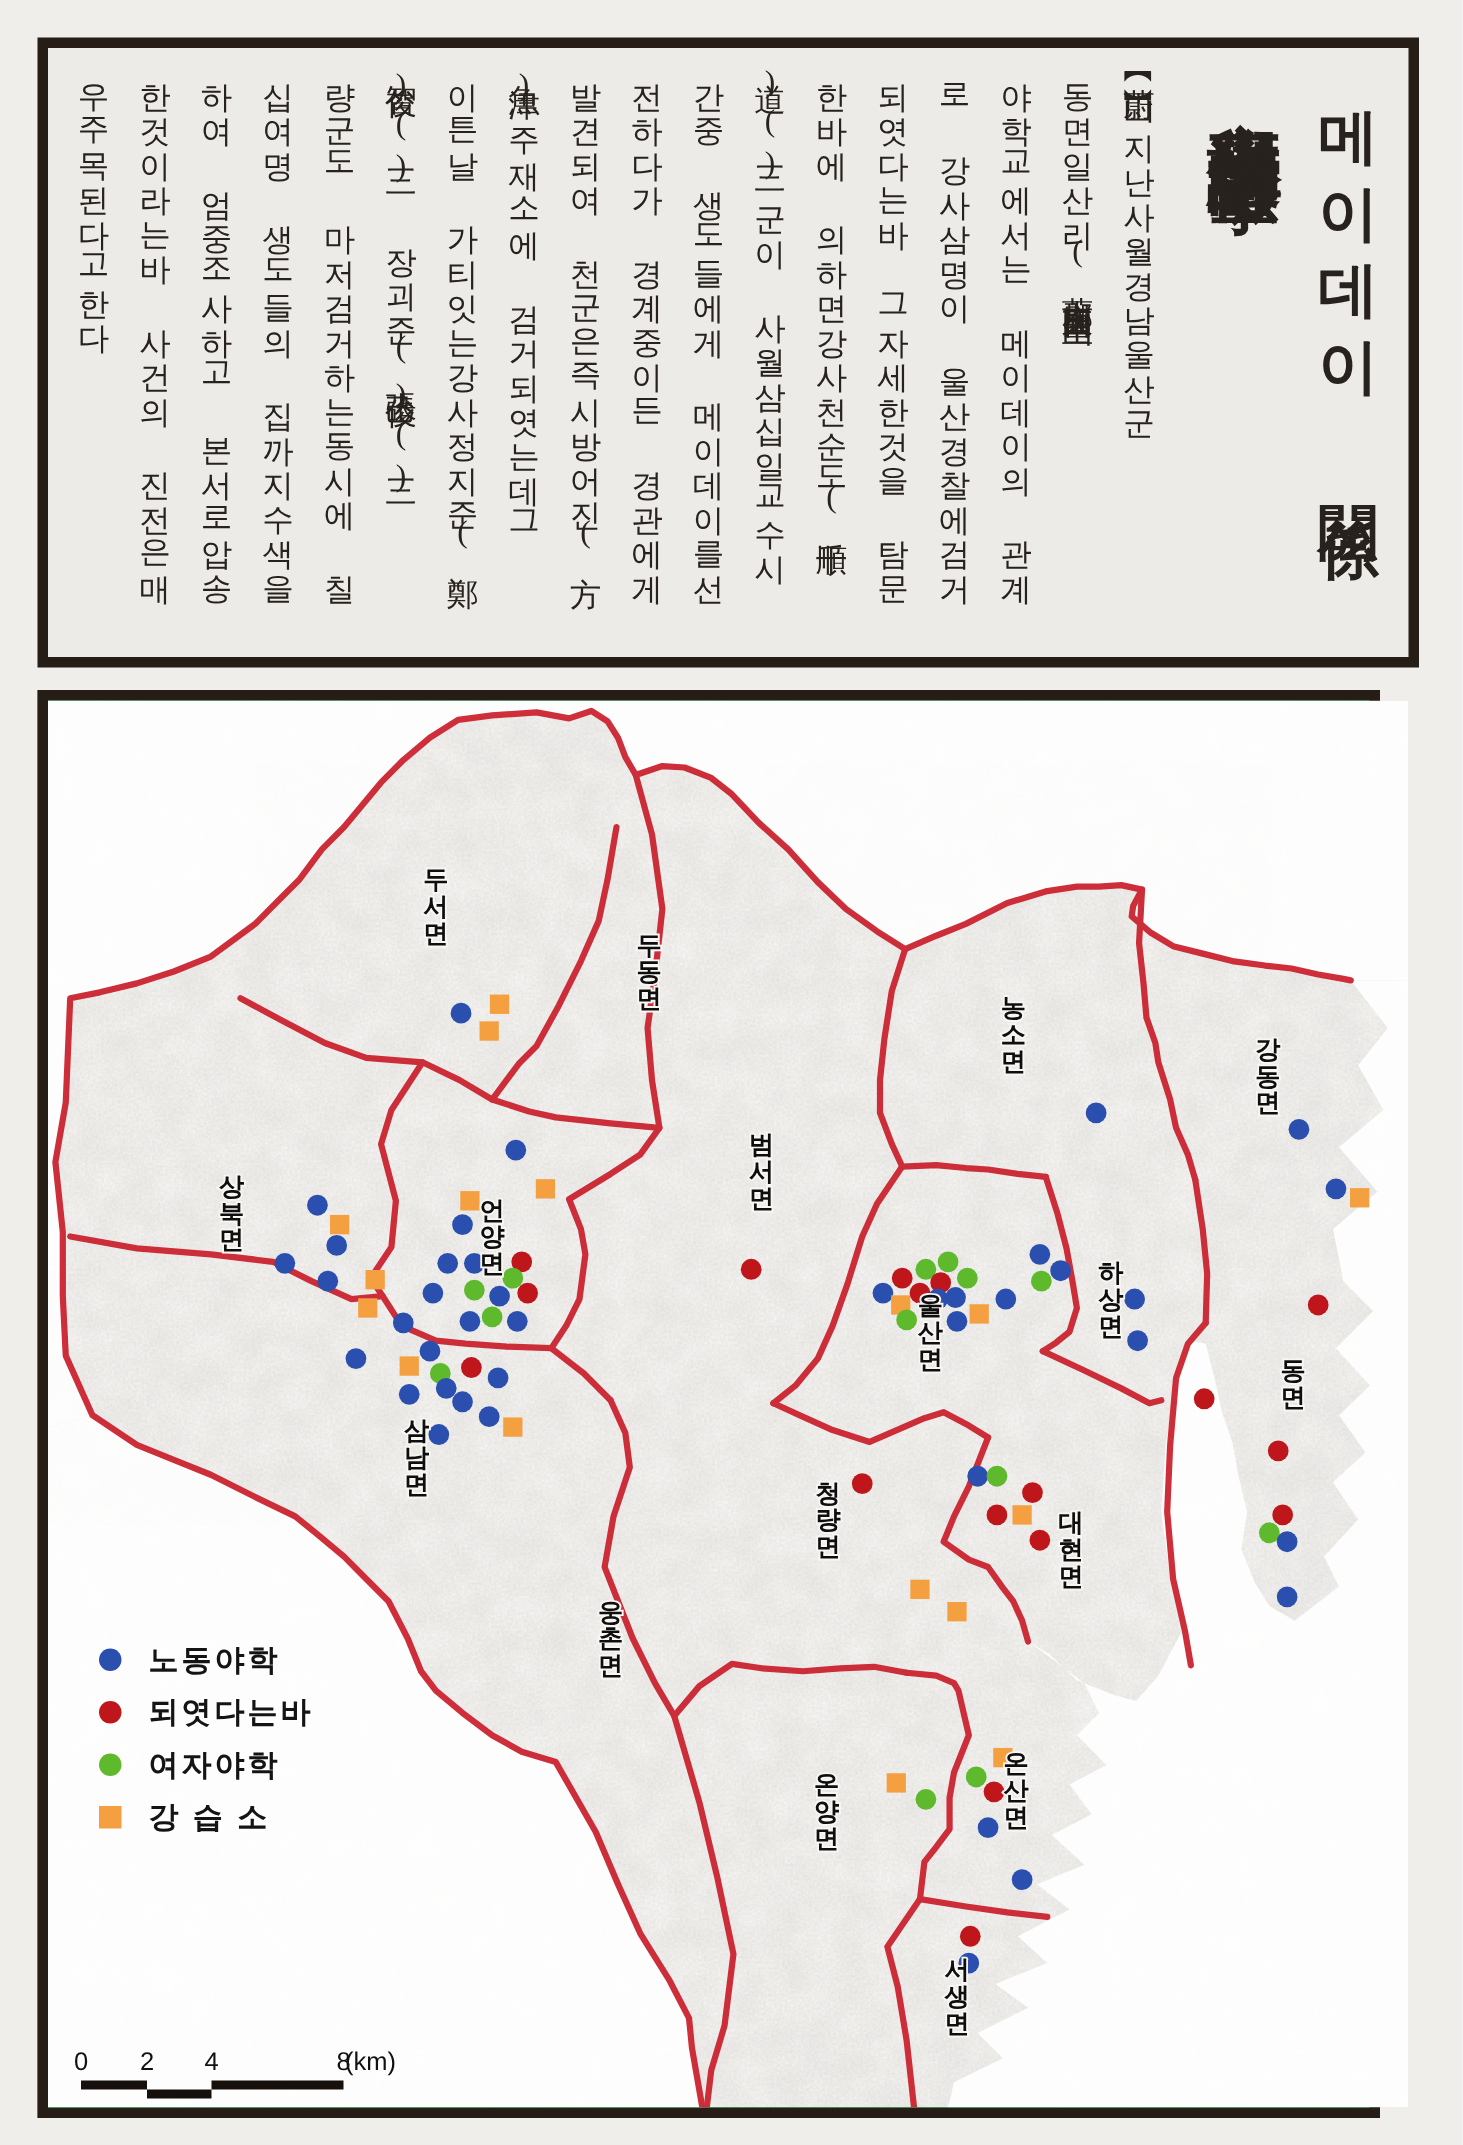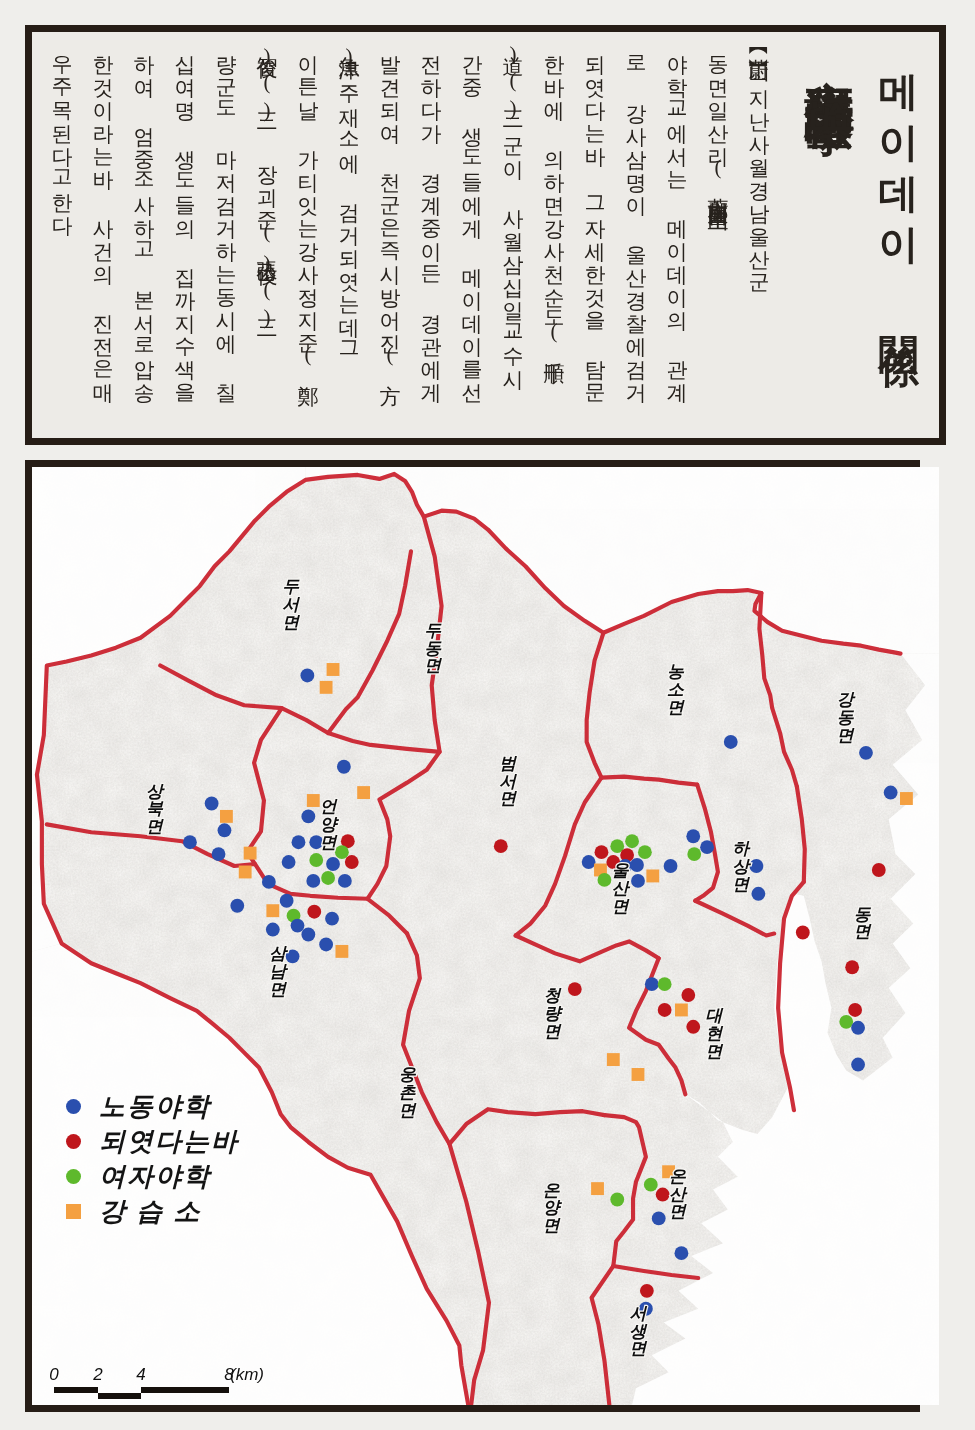--- a/index.html
+++ b/index.html
@@ -29,36 +29,36 @@
     font-size:40px;line-height:58px;letter-spacing:11px;
     font-weight:bold;padding-top:4px;margin-block-end:4px;
   }
   .np-title2{
     font-size:50px;line-height:70px;letter-spacing:5px;
     font-weight:bold;margin-block-end:16px;
   }
   
   .map-frame{
     position:absolute;left:25px;top:460px;width:895px;height:952px;
-    box-sizing:border-box;border:7px solid #261d16;background:#22c55e;font-style:italic;
+    box-sizing:border-box;border:7px solid #261d16;background:#22c55e;
   }
   .map-inner{position:relative;width:907px;height:938px;overflow:hidden;}
   .map-inner svg{display:block;width:100%;height:100%;}
   .map-label{
     font-family:"Liberation Sans",sans-serif;
     font-weight:bold;font-size:17px;fill:#0e0e0e;
     text-anchor:middle;
     paint-order:stroke;stroke:#f7f6f3;stroke-width:2.5px;
   }
   
   .legend{position:absolute;left:34px;top:622px;}
   .legend-row{display:flex;align-items:center;height:35px;}
   .legend-swatch{width:15px;height:15px;margin-right:18px;flex:0 0 auto;}
   .legend-label{
-    font-size:26px;font-weight:bold;color:#141414;letter-spacing:2px;
+    font-size:20px;font-weight:bold;color:#141414;letter-spacing:2px;
     font-family:"Liberation Sans",sans-serif;
   }
   
   .scalebar{position:absolute;left:22px;top:898px;width:280px;height:36px;}
   .sb-ticks{position:relative;height:20px;font-size:17px;color:#111;}
   .sb-ticks span{position:absolute;transform:translateX(-50%);}
   .sb-unit{position:absolute;left:176px;transform:none !important;}
   .sb-bar{position:relative;height:12px;margin-top:2px;}
   .sb-seg{position:absolute;height:6px;background:#15100c;}
   .sb-top{top:0;}

